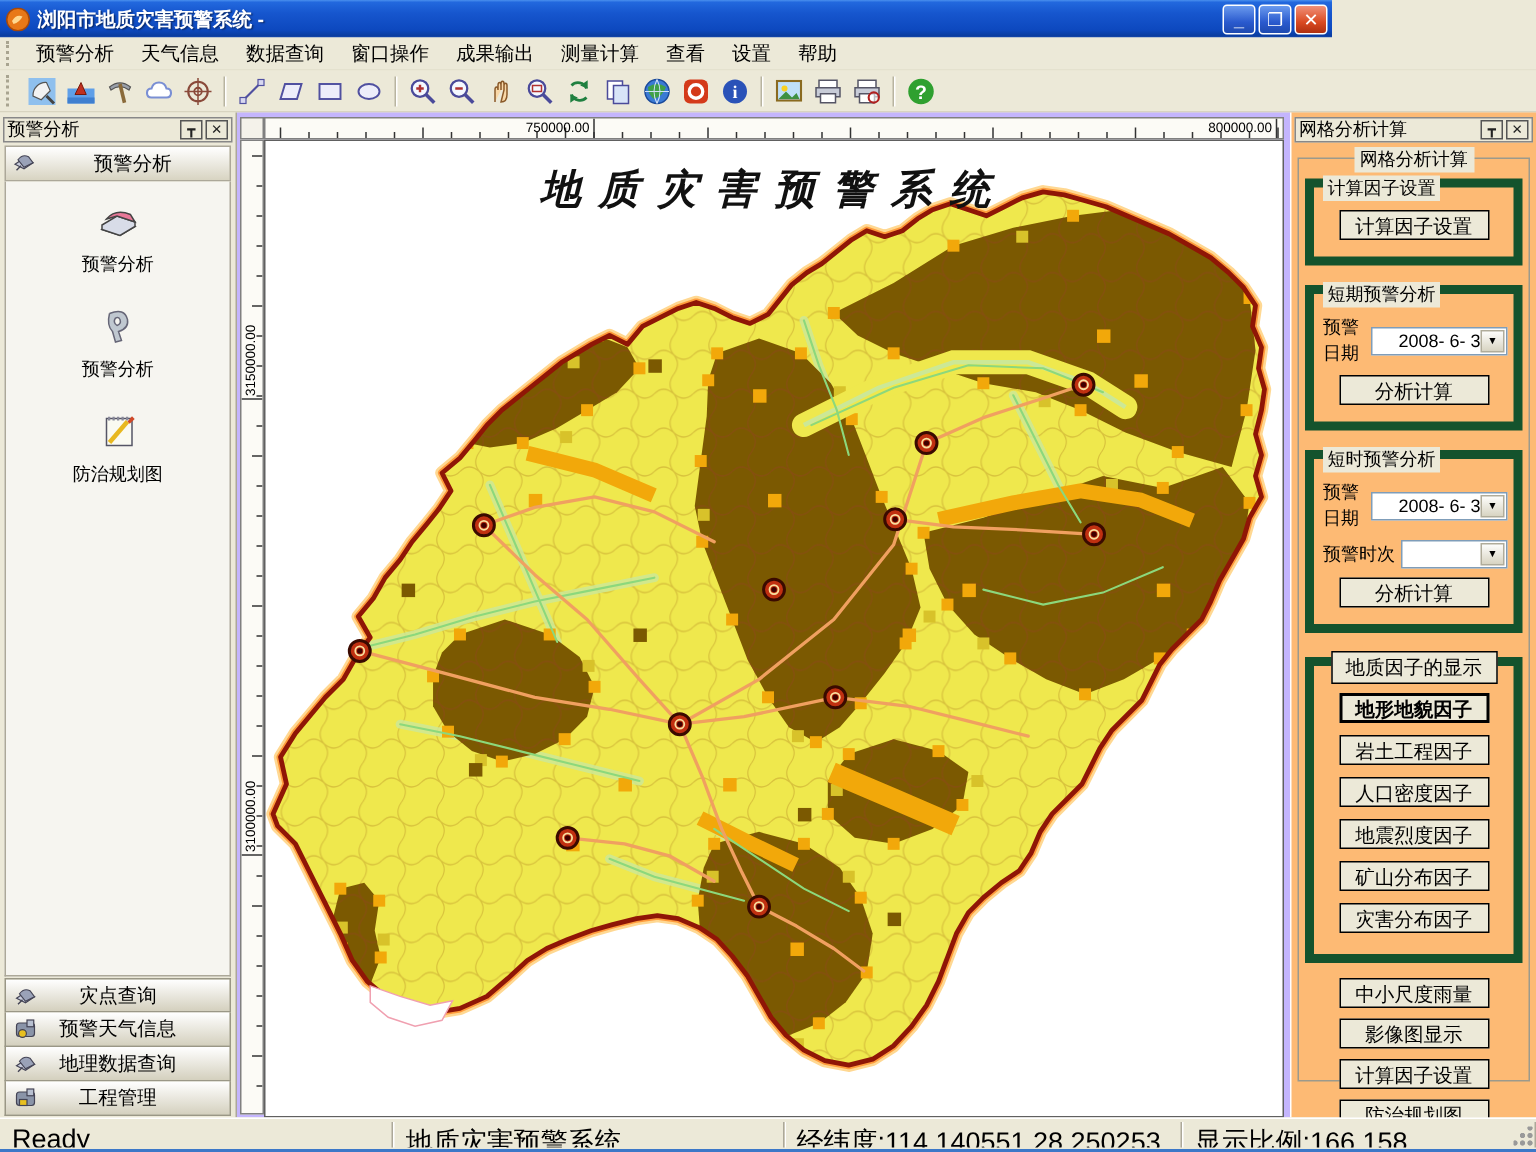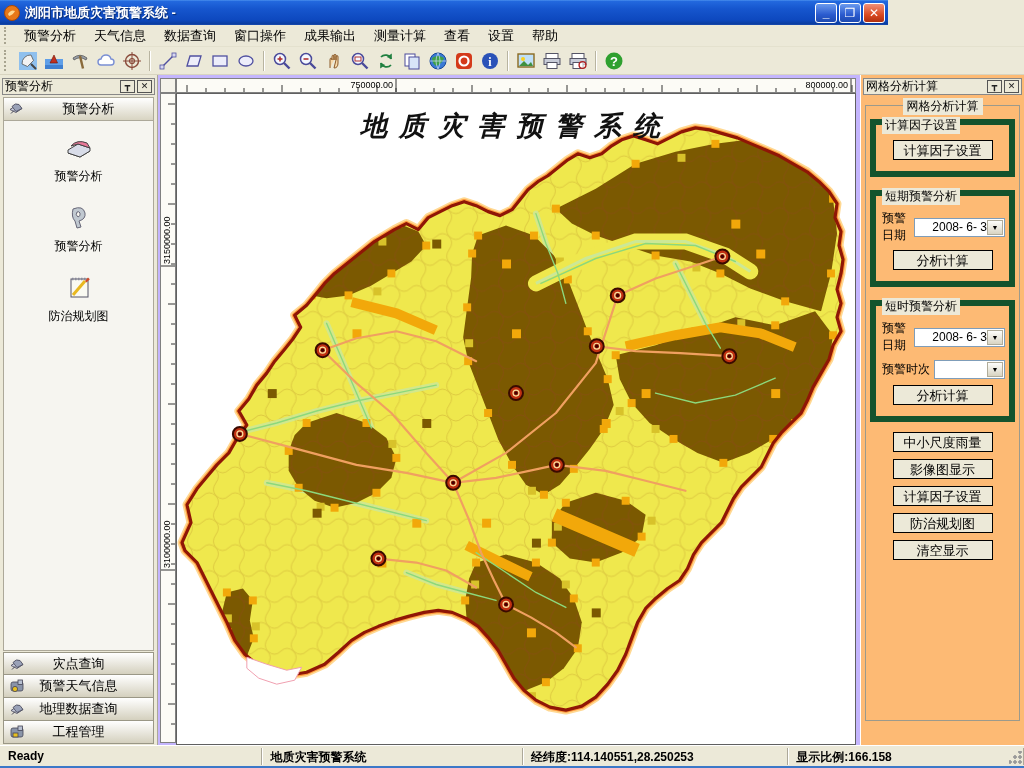--- a/index.html
+++ b/index.html
@@ -72,22 +72,22 @@
   #ruler-corner { position:absolute; left:2px; top:3px; width:16px; height:15px; background:#F4F2EA; border:1px solid #808080; }
   #ruler-top { position:absolute; left:18px; top:3px; width:680px; height:15px; background:#FCFBF6; border:1px solid #808080; }
   #ruler-left { position:absolute; left:2px; top:18px; width:16px; height:650px; background:#FCFBF6; border:1px solid #808080; }
   #map-canvas { position:absolute; left:18px; top:18px; width:680px; height:652px; background:#fff;
     border:1px solid #606060; }
   #map-title { position:absolute; left:0; right:0; top:14px; text-align:center; font-size:27px; font-weight:bold;
     font-family:"DejaVu Serif","Liberation Serif",serif; letter-spacing:12px; color:#111; font-style:italic; }
   
   #statusbar { position:absolute; left:0; top:745px; width:1024px; height:21px; background:#ECE9D8;
     border-top:1px solid #fff; display:flex; align-items:center; }
-  .sb-field { height:17px; margin-left:2px; padding:1px 6px; font-size:12px; border-right:1px solid #ACA899;
-    box-shadow:1px 0 0 #fff; white-space:nowrap; overflow:hidden;font-weight:bold; }
+  .sb-field { height:17px; margin-left:2px; padding:1px 6px; font-size:18px; border-right:1px solid #ACA899;
+    box-shadow:1px 0 0 #fff; white-space:nowrap; overflow:hidden; }
   #sb-grip { position:absolute; right:2px; bottom:2px; width:13px; height:13px;
     background:
      radial-gradient(circle at 11px 11px,#999 1.5px,transparent 2px),
      radial-gradient(circle at 11px 6px,#999 1.5px,transparent 2px),
      radial-gradient(circle at 6px 11px,#999 1.5px,transparent 2px),
      radial-gradient(circle at 11px 1px,#999 1.5px,transparent 2px),
      radial-gradient(circle at 1px 11px,#999 1.5px,transparent 2px),
      radial-gradient(circle at 6px 6px,#999 1.5px,transparent 2px); }
   #win-bottom { position:absolute; left:0; top:766px; width:1024px; height:2px; background:#3C78C8; }
 </style>
@@ -706,20 +706,29 @@
           </div>
           <div class="field-row">
             <span class="flabel">预警时次</span>
             <div class="combo">
               <span class="cval"></span>
               <span class="carrow">▼</span>
             </div>
           </div>
           <button class="flat-btn">分析计算</button>
         </div>
+        <div class="sub-group factor-col" style="margin-top: 16px;">
+          <span class="legend boxed">地质因子的显示</span>
+          <button class="flat-btn active">地形地貌因子</button>
+          <button class="flat-btn">岩土工程因子</button>
+          <button class="flat-btn">人口密度因子</button>
+          <button class="flat-btn">地震烈度因子</button>
+          <button class="flat-btn">矿山分布因子</button>
+          <button class="flat-btn">灾害分布因子</button>
+        </div>
       </div>
     <div id="rp-extra" style="margin-top: 10px;">
         <button class="flat-btn" style="margin: 7px auto;">中小尺度雨量</button>
         <button class="flat-btn" style="margin: 7px auto;">影像图显示</button>
         <button class="flat-btn" style="margin: 7px auto;">计算因子设置</button>
         <button class="flat-btn" style="margin: 7px auto;">防治规划图</button>
         <button class="flat-btn" style="margin: 7px auto;">清空显示</button>
       </div>
   </div>
 </div>

